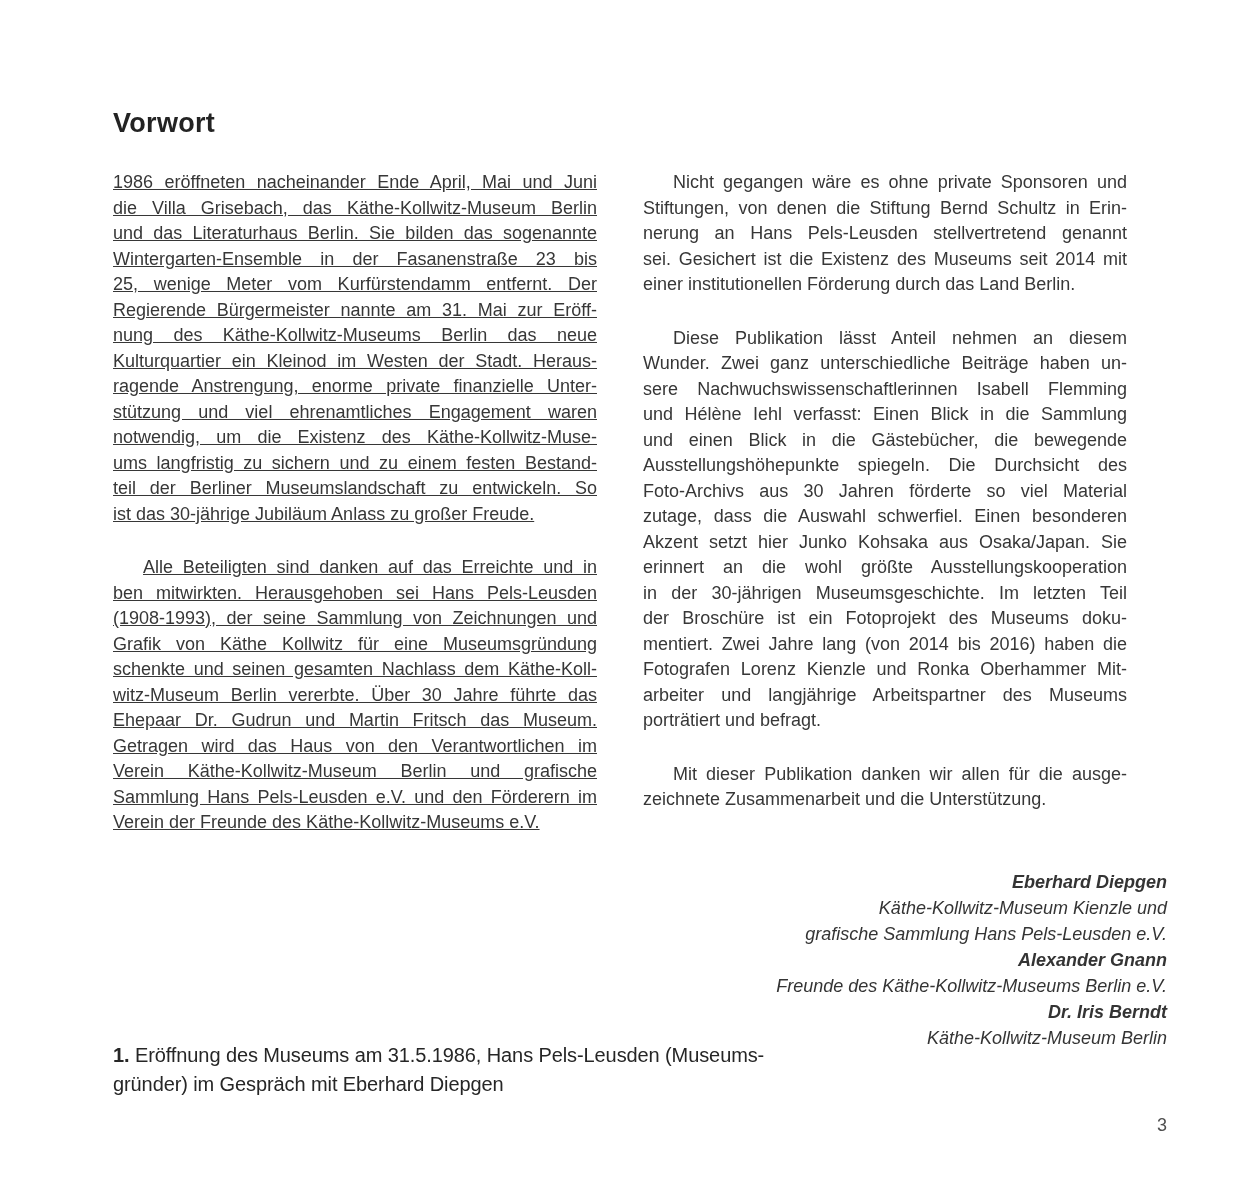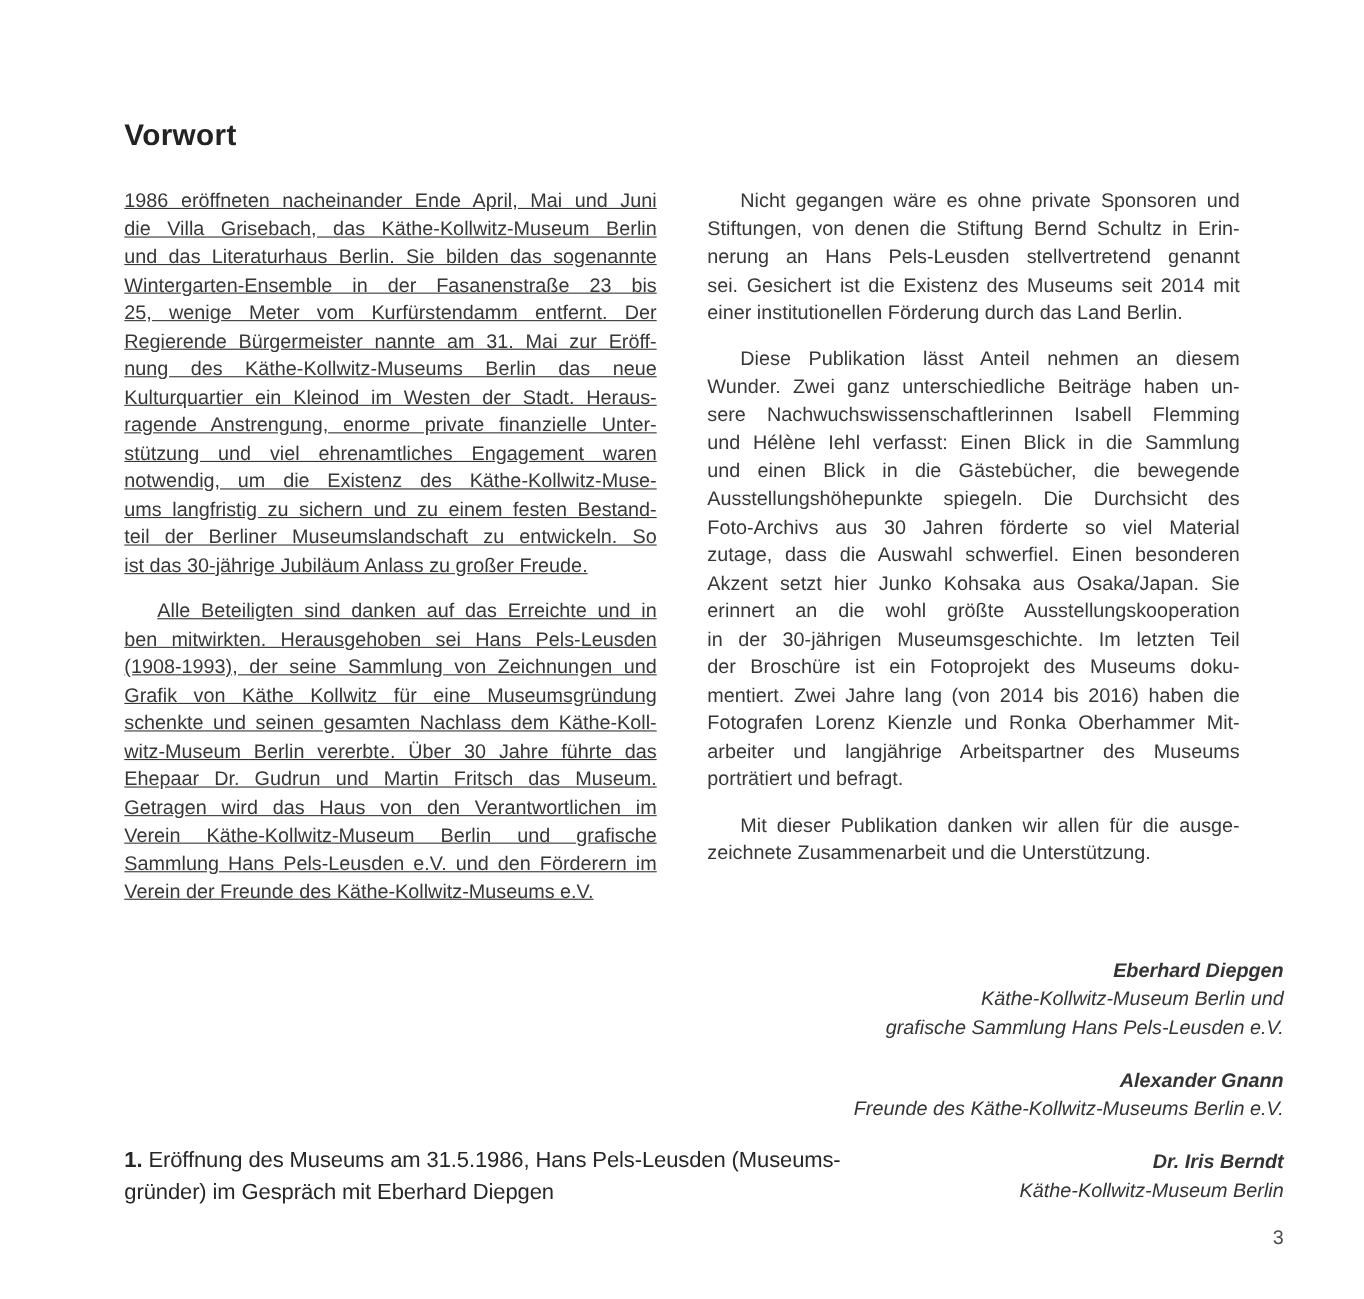--- a/index.html
+++ b/index.html
@@ -24,21 +24,21 @@
   }
   .column {
     position: absolute;
     top: 170px;
     width: 484px;
     font-size: 18px;
     line-height: 25.5px;
   }
   .col-left  { left: 113px; text-decoration: underline; }
   .col-right { left: 643px; }
-  .para + .para { margin-top: 16px; }
+  .para + .para { margin-top: 28px; }
   .line {
     text-align: justify;
     text-align-last: justify;
     white-space: nowrap;
   }
   .line.last   { text-align-last: left; }
   .line.indent { padding-left: 30px; }
   .caption {
     position: absolute;
     left: 113px;
@@ -59,21 +59,21 @@
     position: absolute;
     right: 113px;
     top: 869px;
     width: 560px;
     text-align: right;
     font-style: italic;
     font-size: 18px;
     line-height: 26px;
     color: #343434;
   }
-  .sig-block + .sig-block { margin-top: 22px; }
+  .sig-block + .sig-block { }
   .sig-name { font-weight: 700; }
   .page-number {
     position: absolute;
     top: 1115px;
     right: 113px;
     width: 80px;
     text-align: right;
     font-size: 18px;
     color: #4f4f4f;
   }
@@ -153,21 +153,21 @@
     <div class="caption-line just">
       <span class="caption-num">1.</span>
       <span>Eröffnung des Museums am 31.5.1986, Hans Pels-Leusden (Museums-</span>
     </div>
     <div class="caption-line">gründer) im Gespräch mit Eberhard Diepgen</div>
   </div>
 
   <div class="signatures">
     <div class="sig-block">
       <div class="sig-name">Eberhard Diepgen</div>
-      <div class="sig-org">Käthe-Kollwitz-Museum Berlin und</div>
+      <div class="sig-org">Käthe-Kollwitz-Museum Kienzle und</div>
       <div class="sig-org">grafische Sammlung Hans Pels-Leusden e.V.</div>
     </div>
     <div class="sig-block">
       <div class="sig-name">Alexander Gnann</div>
       <div class="sig-org">Freunde des Käthe-Kollwitz-Museums Berlin e.V.</div>
     </div>
     <div class="sig-block">
       <div class="sig-name">Dr. Iris Berndt</div>
       <div class="sig-org">Käthe-Kollwitz-Museum Berlin</div>
     </div>

